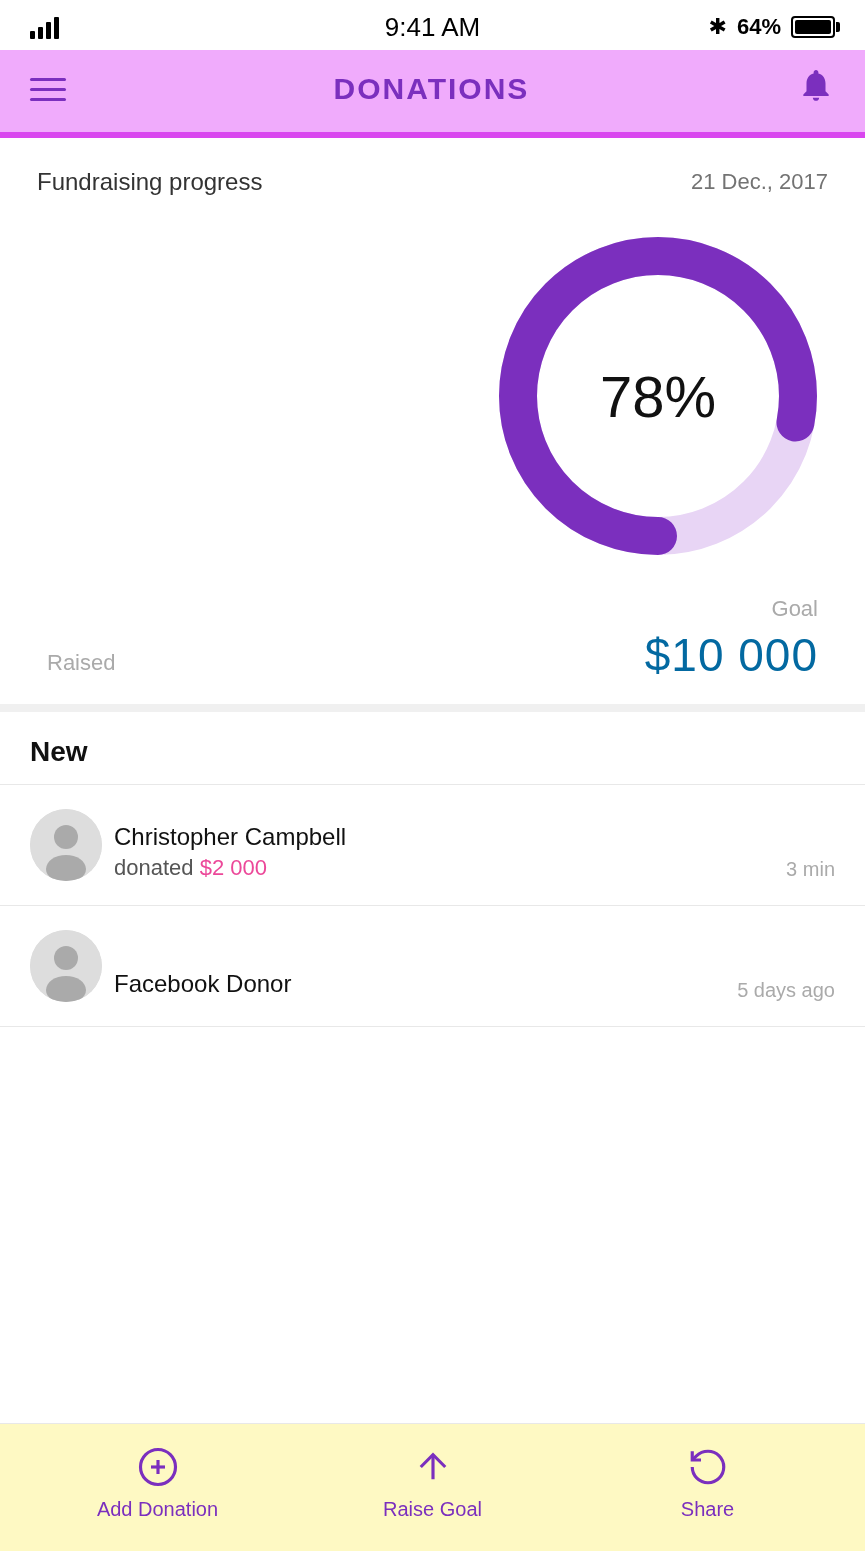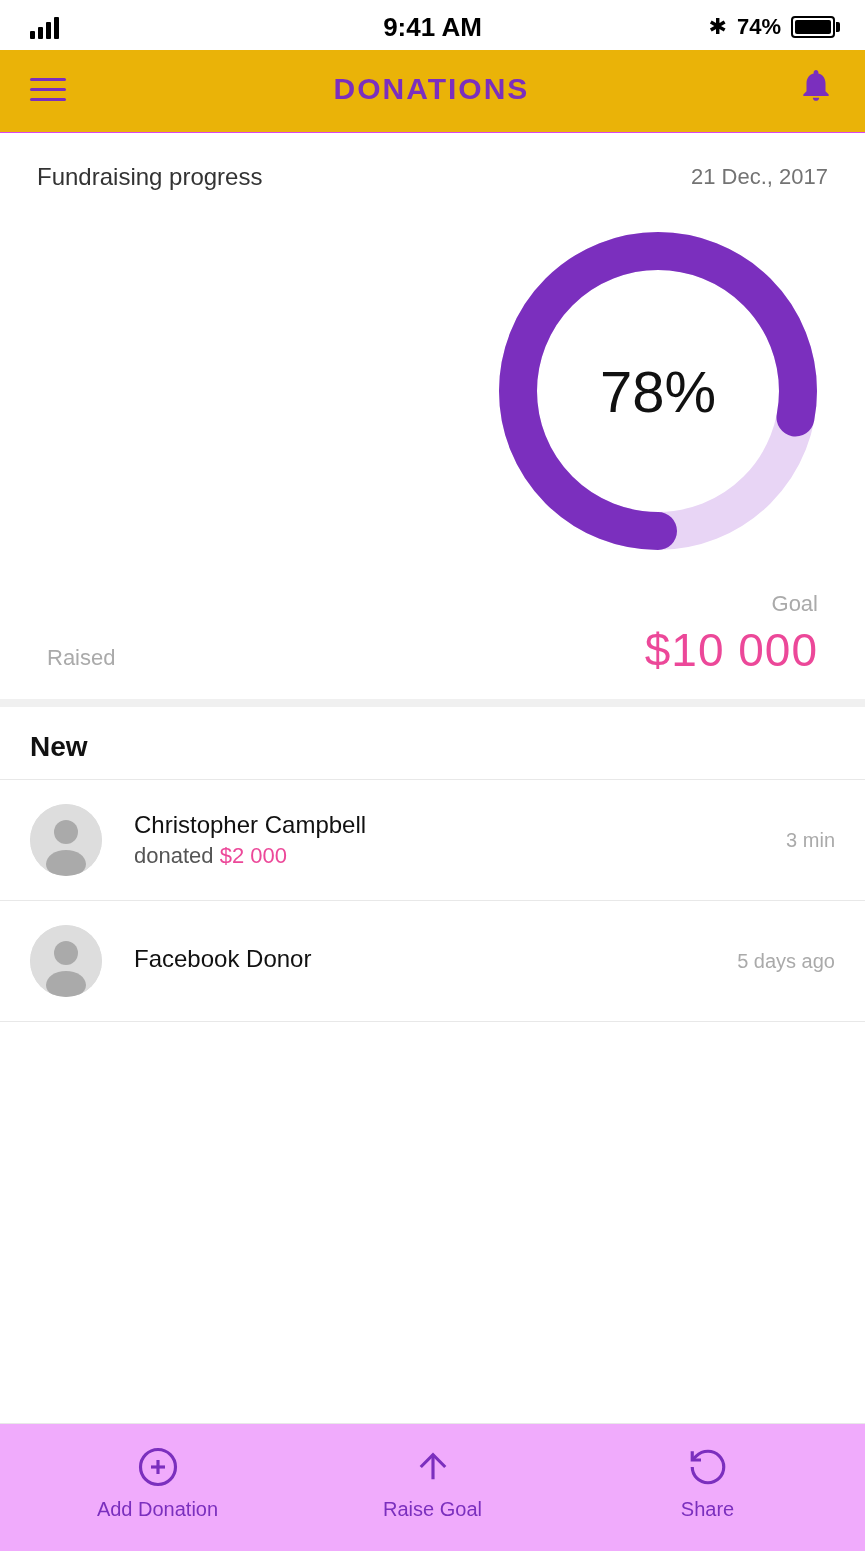--- a/index.html
+++ b/index.html
@@ -26,21 +26,21 @@
       align-items: center;
       gap: 3px;
     }
     .signal-bar {
       background: #000;
       border-radius: 1px;
       width: 5px;
     }
     .status-time {
       font-size: 26px;
-      font-weight: 700;
+      font-weight: 400;
       position: absolute;
       left: 50%;
       transform: translateX(-50%);
     }
     .status-right {
       display: flex;
       align-items: center;
       gap: 10px;
       font-size: 22px;
       font-weight: 500;
@@ -72,22 +72,22 @@
       border-radius: 2px;
       width: 100%;
     }
 
     
     .app-header {
       display: flex;
       align-items: center;
       justify-content: space-between;
       padding: 16px 30px 20px;
-      background: #eab308;
-      border-bottom: 1px solid #d946ef;
+      background: #f0abfc;
+      border-bottom: 6px solid #d946ef;
     }
     .hamburger-icon {
       display: flex;
       flex-direction: column;
       gap: 7px;
       cursor: pointer;
     }
     .hamburger-icon span {
       display: block;
       width: 36px;
@@ -169,21 +169,21 @@
     }
     .amount-value-purple {
       font-size: 46px;
       font-weight: 400;
       color: #7B2FBE;
       letter-spacing: 1px;
     }
     .amount-value-dark {
       font-size: 46px;
       font-weight: 400;
-      color: #ec4899;
+      color: #0369a1;
       letter-spacing: 1px;
       text-align: right;
     }
     .amount-label-right {
       font-size: 22px;
       color: #aaa;
       text-align: right;
       margin-bottom: 6px;
     }
 
@@ -194,24 +194,24 @@
     }
     .donations-list-header {
       padding: 24px 30px 16px;
       font-size: 28px;
       font-weight: 700;
       color: #111;
       border-bottom: 1px solid #e8e8e8;
     }
     .donation-item {
       display: flex;
-      align-items: center;
+      align-items: flex-end;
       padding: 24px 30px;
       border-bottom: 1px solid #e8e8e8;
-      gap: 32px;
+      gap: 12px;
     }
     .avatar {
       width: 72px;
       height: 72px;
       border-radius: 50%;
       background: #ddd;
       flex-shrink: 0;
       display: flex;
       align-items: center;
       justify-content: center;
@@ -242,21 +242,21 @@
       color: #aaa;
       white-space: nowrap;
     }
 
     
     .bottom-tab-bar {
       display: flex;
       justify-content: space-around;
       align-items: center;
       padding: 20px 20px 30px;
-      background: #f0abfc;
+      background: #fef9c3;
       border-top: 1px solid #e8e8e8;
       position: sticky;
       bottom: 0;
     }
     .tab-item {
       display: flex;
       flex-direction: column;
       align-items: center;
       gap: 8px;
       cursor: pointer;
@@ -288,21 +288,21 @@
     <div style="display:flex;align-items:flex-end;gap:3px;height:24px;">
       <div class="signal-bar" style="height:8px;"></div>
       <div class="signal-bar" style="height:12px;"></div>
       <div class="signal-bar" style="height:17px;"></div>
       <div class="signal-bar" style="height:22px;"></div>
     </div>
   </div>
   <span class="status-time">9:41 AM</span>
   <div class="status-right">
     <span style="font-size:22px;">✱</span>
-    <span style="font-size:22px;font-weight:600;">74%</span>
+    <span style="font-size:22px;font-weight:600;">64%</span>
     <div class="battery-icon">
       <div class="battery-fill"></div>
     </div>
   </div>
 </div>
 
 <div class="app-header">
   <div class="hamburger-icon">
     <span></span>
     <span></span>

